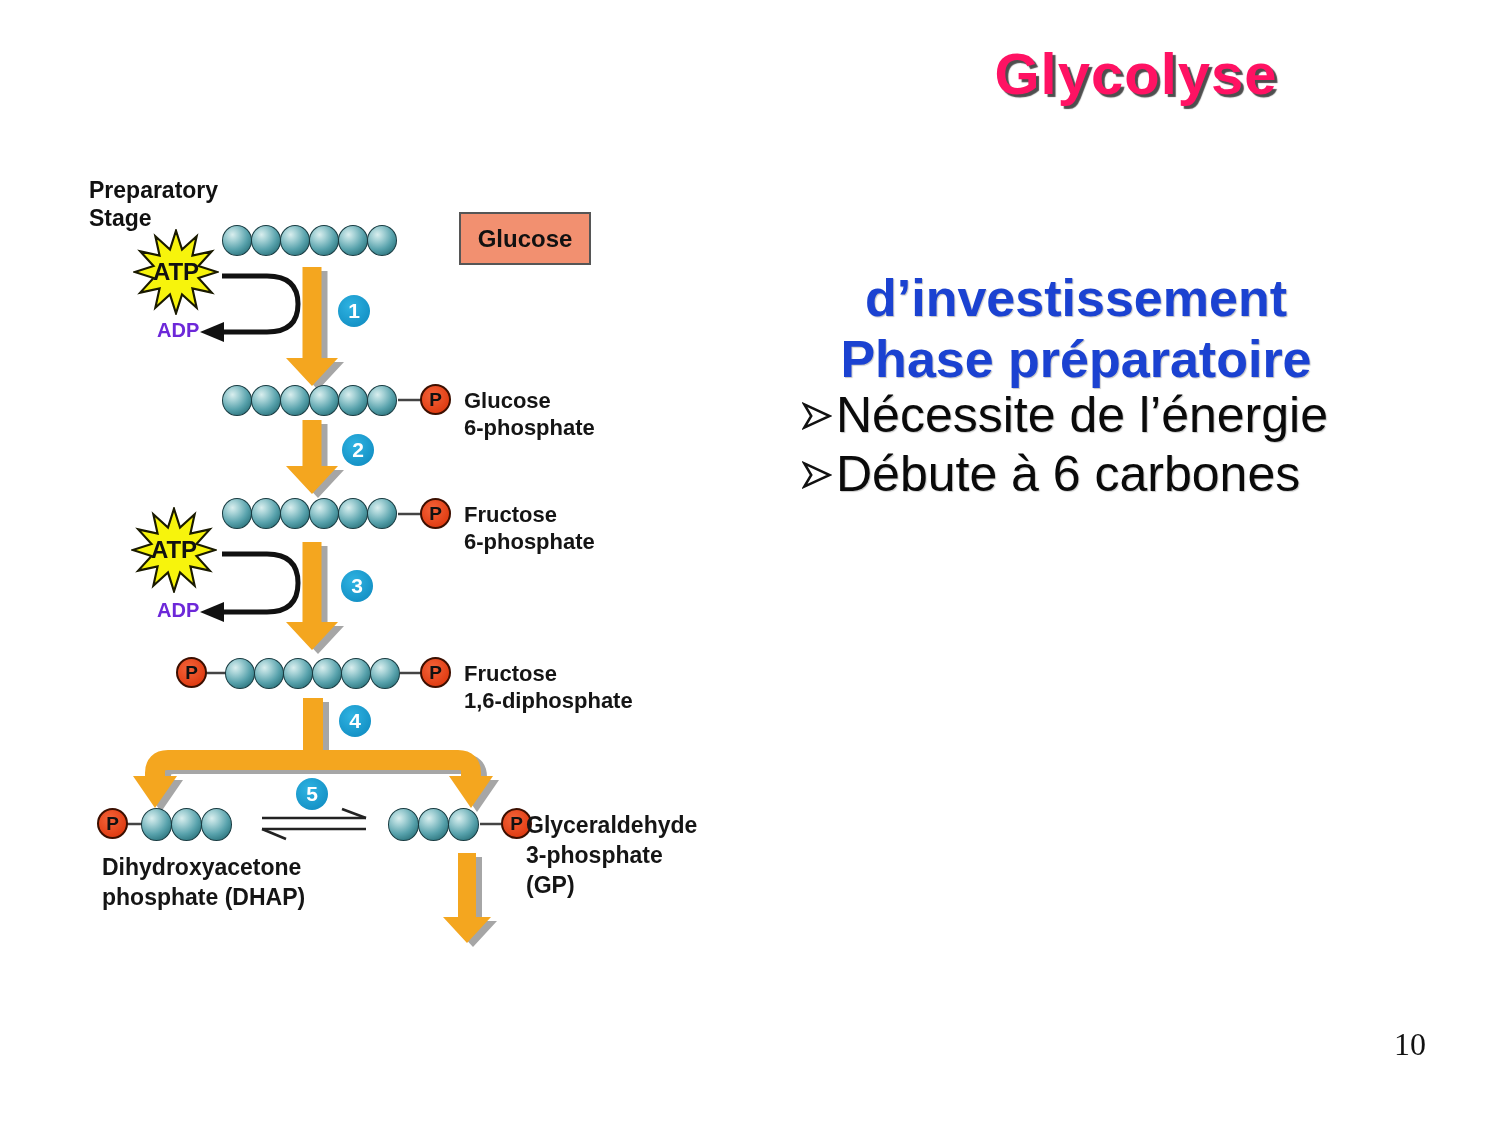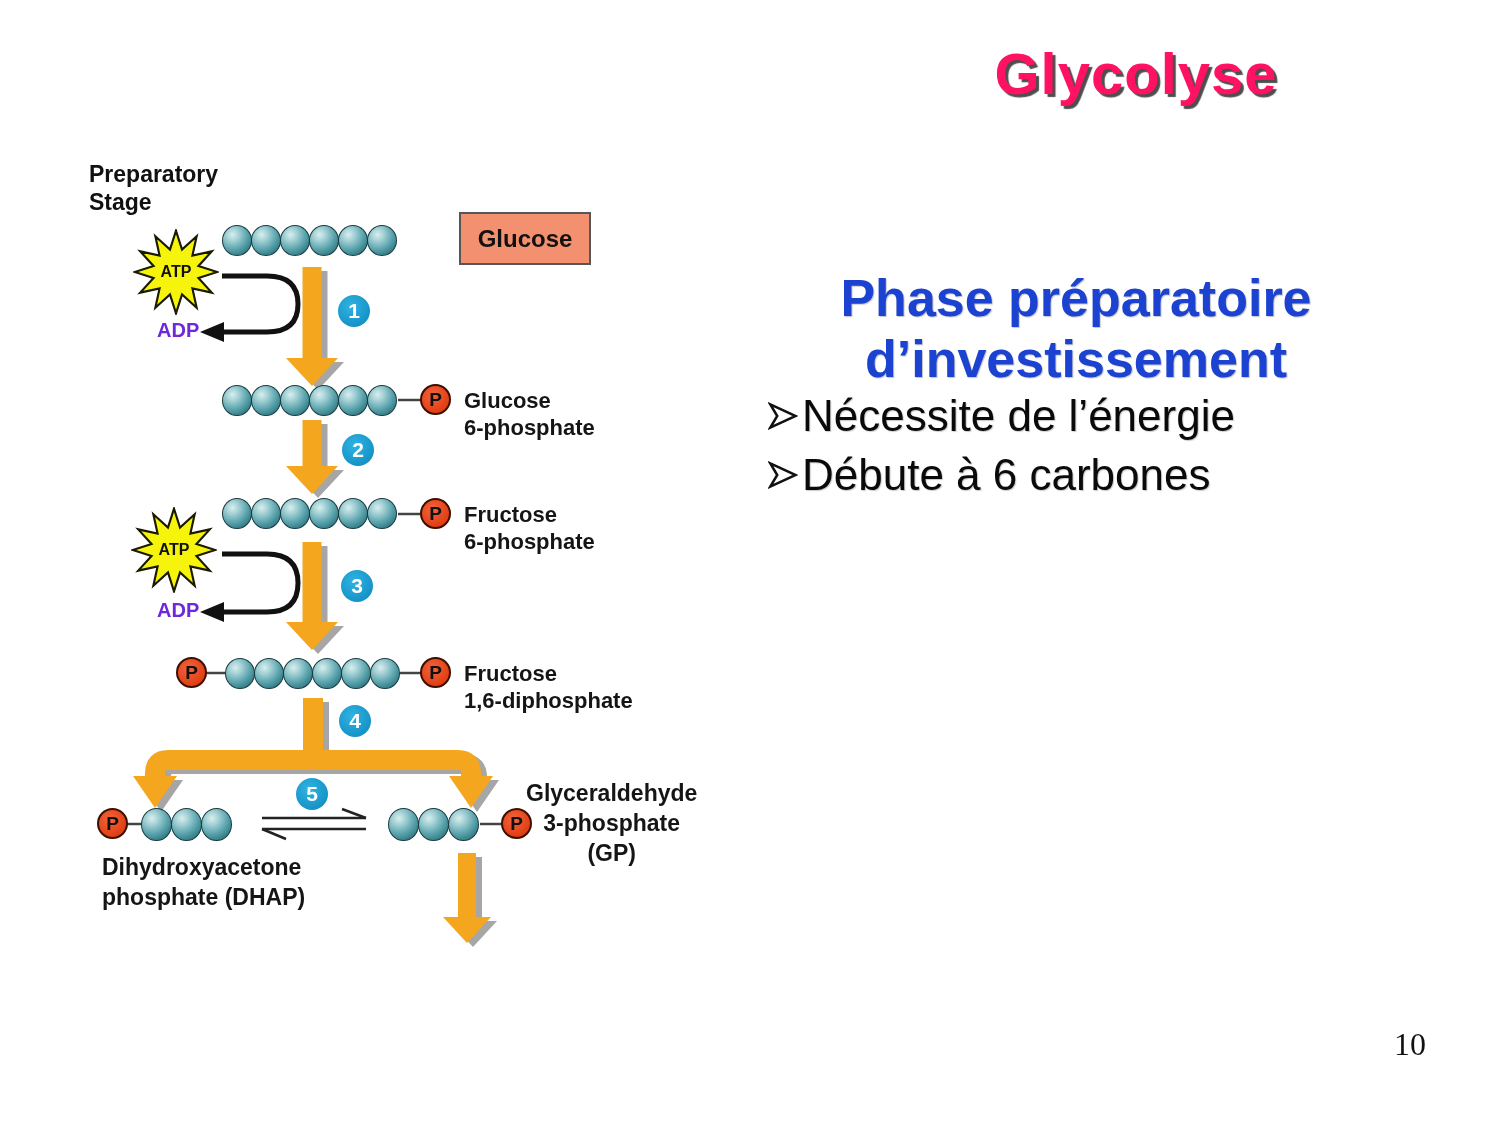--- a/index.html
+++ b/index.html
@@ -6,29 +6,29 @@
   .stage{position:relative;width:1500px;height:1125px;background:#ffffff;overflow:hidden;
          font-family:"Liberation Sans","DejaVu Sans",sans-serif;margin-left:36px;}
 
   
   .title{position:absolute;left:860px;top:40px;width:480px;margin:0;text-align:center;
          font-size:58px;font-weight:bold;letter-spacing:1px;color:#ff1263;
          text-shadow:3px 3px 1px #4e4e4e;}
   .heading{position:absolute;left:700px;top:268px;width:680px;text-align:center;
            font-size:52px;line-height:61px;font-weight:bold;color:#1b42d1;
            text-shadow:1px 1px 1px rgba(110,110,110,.4);}
-  .bullets{position:absolute;left:732px;top:386px;width:660px;font-size:44px;
+  .bullets{position:absolute;left:766px;top:386px;width:660px;font-size:50px;
            line-height:59px;color:#0a0a0a;text-shadow:1px 1px 1px rgba(120,120,120,.4);}
   .bullet{display:flex;align-items:center;}
   .bullet svg{margin-right:4px;flex:0 0 auto;}
   .pagenum{position:absolute;left:1330px;top:1026px;width:60px;text-align:right;
            font-family:"Liberation Serif","DejaVu Serif",serif;font-size:32px;color:#111;}
 
   
-  .prep{position:absolute;left:53px;top:160px;font-size:23px;line-height:28px;
+  .prep{position:absolute;left:53px;top:176px;font-size:23px;line-height:28px;
         font-weight:bold;color:#111;}
   .mol-label{position:absolute;font-weight:bold;color:#151515;font-size:22px;line-height:27px;}
   .mol-label.big{font-size:23px;line-height:30px;}
   .copyright{position:absolute;left:53px;top:950px;font-size:14px;color:#3e3e3e;}
 
   .glucose-box{position:absolute;left:423px;top:212px;width:132px;height:53px;
         background:#f29070;border:2px solid #565656;display:flex;align-items:center;
         justify-content:center;font-size:24px;font-weight:bold;color:#111;box-sizing:border-box;}
 
   
@@ -44,21 +44,21 @@
      border:2px solid #3c0f00;display:flex;align-items:center;justify-content:center;
      font-size:19px;font-weight:bold;color:#111;}
 
   .badge{position:absolute;width:32px;height:32px;border-radius:50%;
      background:radial-gradient(circle at 40% 35%,#2fb3e2 0%,#118dc2 85%);
      display:flex;align-items:center;justify-content:center;
      font-size:21px;font-weight:bold;color:#ffffff;}
 
   .starwrap{position:absolute;width:86px;height:86px;}
   .atp-text{position:absolute;width:86px;height:86px;display:flex;align-items:center;
-     justify-content:center;font-size:16px;font-weight:bold;color:#111;}
+     justify-content:center;font-size:24px;font-weight:bold;color:#111;}
   .adp{position:absolute;font-size:20px;font-weight:bold;color:#6d28d9;}
 
   .overlay{position:absolute;left:0;top:0;pointer-events:none;}
 </style>
 </head>
 <body>
 
 <div class="stage">
 
   <svg class="overlay" width="620" height="1000" viewBox="0 0 620 1000">
@@ -107,22 +107,22 @@
       <line x1="226" y1="818" x2="330" y2="818"></line>
       <line x1="306" y1="809" x2="330" y2="818"></line>
       <line x1="226" y1="829" x2="330" y2="829"></line>
       <line x1="226" y1="829" x2="250" y2="839"></line>
     </g>
   </svg>
 
   <h1 class="title">Glycolyse</h1>
 
   <div class="heading">
+    <div>d’investissement</div>
     <div>Phase préparatoire</div>
-    <div>d’investissement</div>
   </div>
 
   <div class="bullets">
     <div class="bullet">
       <svg width="30" height="30" viewBox="0 0 26 26">
         <path d="M2,3 L24,13 L2,23 L8,13 Z" fill="#ffffff" stroke="#111" stroke-width="2.2" stroke-linejoin="miter"></path>
       </svg>
       <span>Nécessite de l’énergie</span>
     </div>
     <div class="bullet">
@@ -221,21 +221,21 @@
     <div>6-phosphate</div>
   </div>
   <div class="mol-label" style="left:428px;top:660px;">
     <div>Fructose</div>
     <div>1,6-diphosphate</div>
   </div>
   <div class="mol-label big" style="left:66px;top:852px;">
     <div>Dihydroxyacetone</div>
     <div>phosphate (DHAP)</div>
   </div>
-  <div class="mol-label big" style="left:490px;top:778px;text-align:center;">
+  <div class="mol-label big" style="left:490px;top:810px;">
     <div>Glyceraldehyde</div>
     <div>3-phosphate</div>
     <div>(GP)</div>
   </div>
 
 
   <div class="pagenum">10</div>
 </div>
 
 </body></html>

